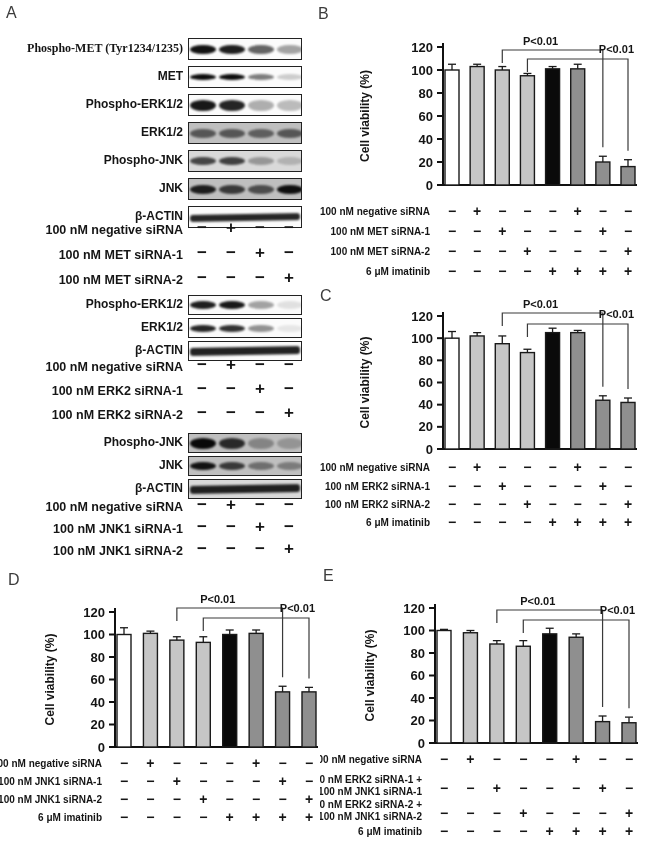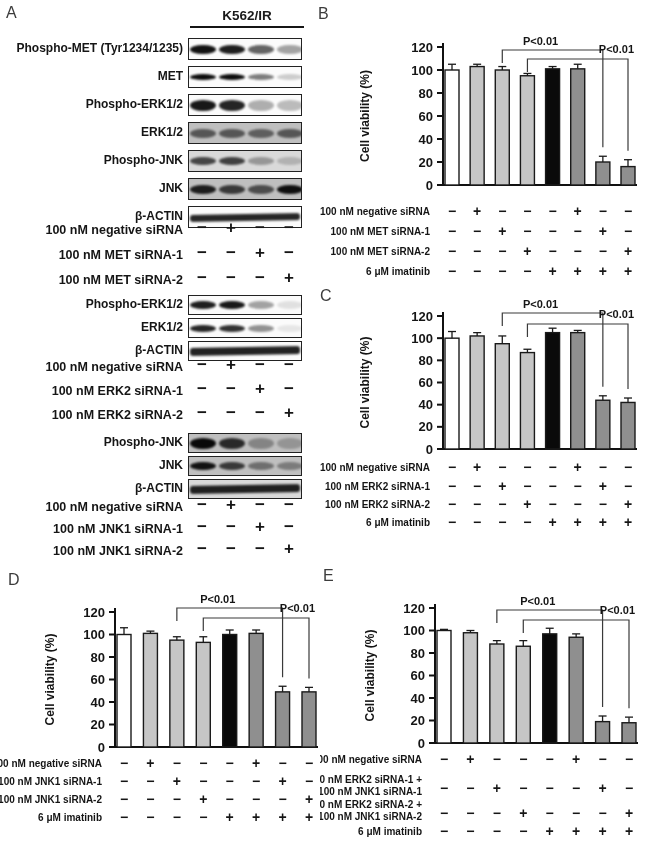--- a/index.html
+++ b/index.html
@@ -41,23 +41,22 @@
   .ylab{font-family:"Liberation Sans",sans-serif;font-size:12px;font-weight:bold;}
   .sig{font-family:"Liberation Sans",sans-serif;font-size:11px;font-weight:bold;}
   .trt-label{font-family:"Liberation Sans",sans-serif;font-size:10px;font-weight:bold;}
   .sym{font-family:"Liberation Sans",sans-serif;font-size:14px;font-weight:bold;}
 </style>
 </head>
 <body>
 
 <div class="panel" id="panel-a">
   <div class="panel-letter">A</div>
-  <div class="a-header">K562/IR</div>
   <div id="a-content">
-      <div class="a-label" style="top: 41px;">Phospho-MET (Tyr1234/1235)</div>
+      <div class="a-label" style="top: 41px; font-family: Liberation Serif, serif;">Phospho-MET (Tyr1234/1235)</div>
       <div class="a-blot" style="top: 38px; height: 22px; background: rgb(251, 251, 251);">
         <div class="band" style="left: 1px; top: 5.5px; width: 26px; height: 9px; opacity: 0.93;"></div>
         <div class="band" style="left: 30px; top: 5.5px; width: 26px; height: 9px; opacity: 0.88;"></div>
         <div class="band" style="left: 59px; top: 5.5px; width: 26px; height: 9px; opacity: 0.6;"></div>
         <div class="band" style="left: 88px; top: 5.5px; width: 26px; height: 9px; opacity: 0.35;"></div>
       </div>
       <div class="a-label" style="top: 69px;">MET</div>
       <div class="a-blot" style="top: 66px; height: 22px; background: rgb(251, 251, 251);">
         <div class="band" style="left: 1px; top: 7px; width: 26px; height: 6px; opacity: 0.95;"></div>
         <div class="band" style="left: 30px; top: 7px; width: 26px; height: 6px; opacity: 0.95;"></div>

